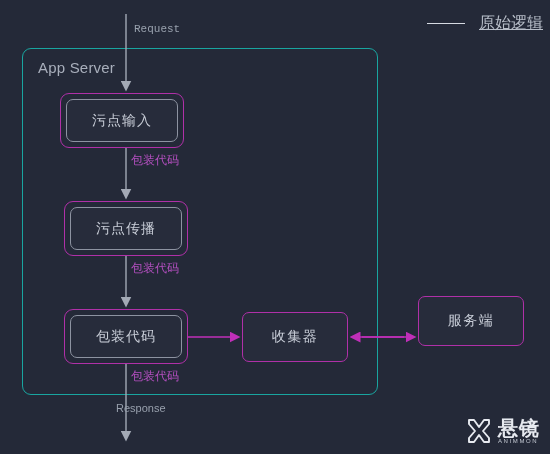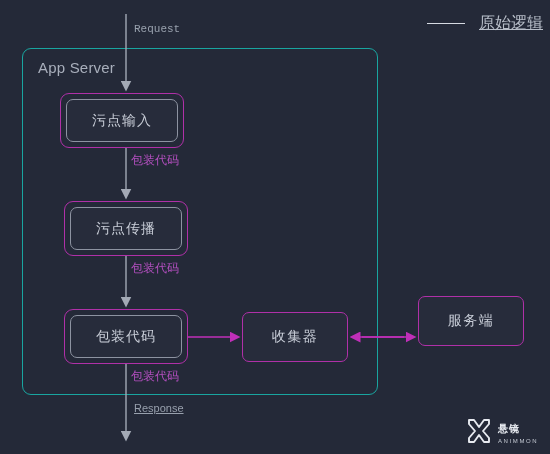--- a/index.html
+++ b/index.html
@@ -97,21 +97,21 @@
     font-size: 12px;
     white-space: nowrap;
   }
   .edge-label.purple { color: #b44fc0; }
   .edge-label.grey   { color: #98a0ad; font-size: 11px; }
 
   #label-request   { left: 134px; top: 23px; font-family: Liberation Mono, monospace; }
   #label-wrap-1    { left: 131px; top: 152px; }
   #label-wrap-2    { left: 131px; top: 260px; }
   #label-wrap-3    { left: 131px; top: 368px; }
-  #label-response  { left: 134px; top: 402px; text-decoration: underline; }
+  #label-response  { left: 116px; top: 402px; }
 
   
   .legend {
     position: absolute;
     left: 427px;
     top: 12px;
     width: 118px;
   }
   .legend-row {
     display: flex;
@@ -142,21 +142,21 @@
     align-items: center;
   }
   .logo-mark { margin-right: 6px; }
   .logo-words {
     display: flex;
     flex-direction: column;
     justify-content: center;
   }
   .logo-cn {
     color: #e7eaf0;
-    font-size: 10px;
+    font-size: 20px;
     font-weight: bold;
     line-height: 15px;
     letter-spacing: 1px;
   }
   .logo-en {
     color: #c3c8d2;
     font-size: 6px;
     line-height: 9px;
     letter-spacing: 1.6px;
     margin-top: 1px;

